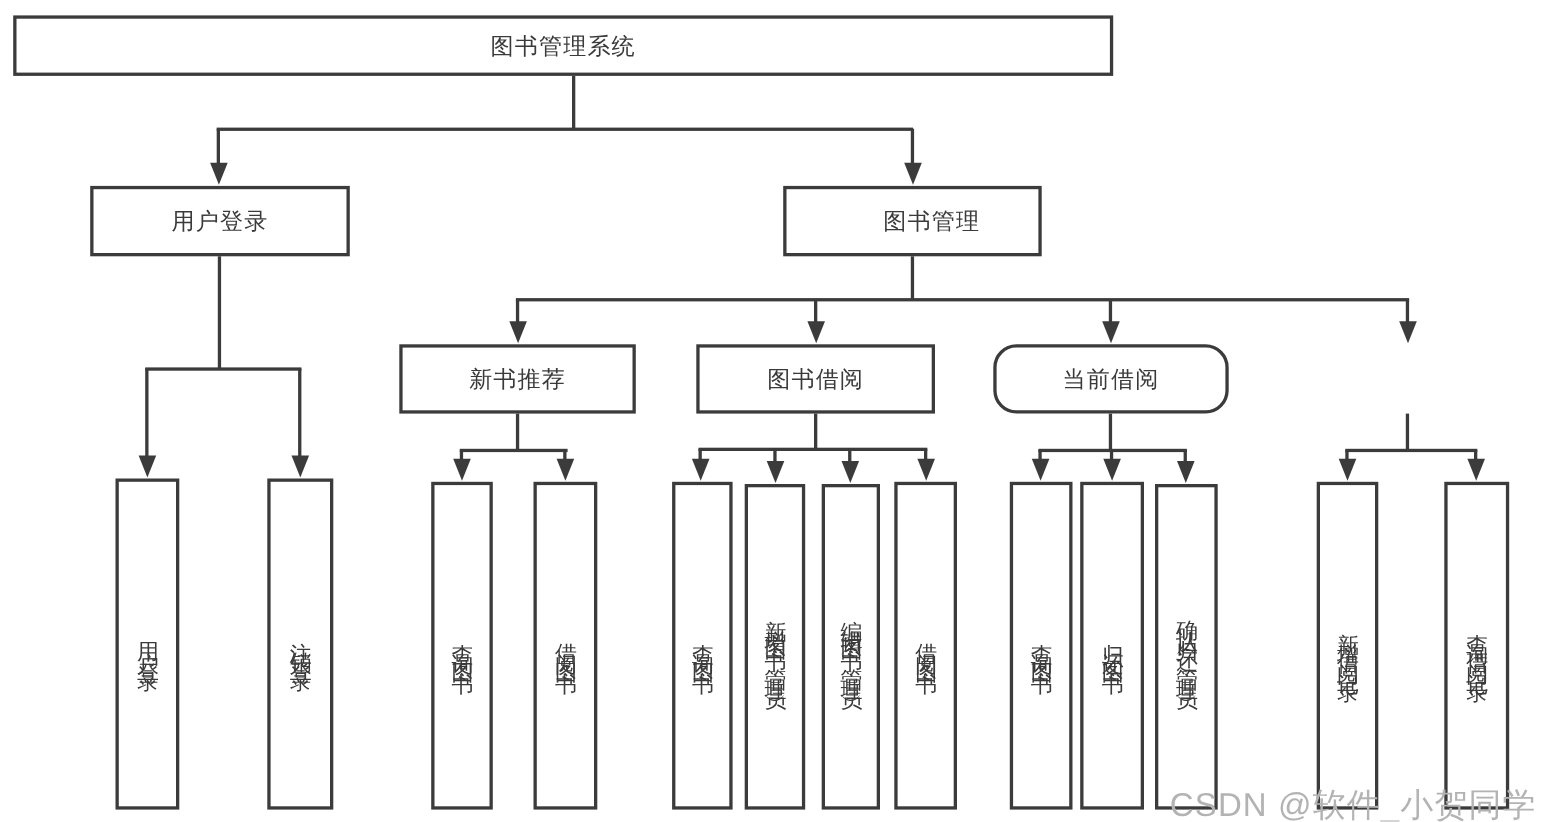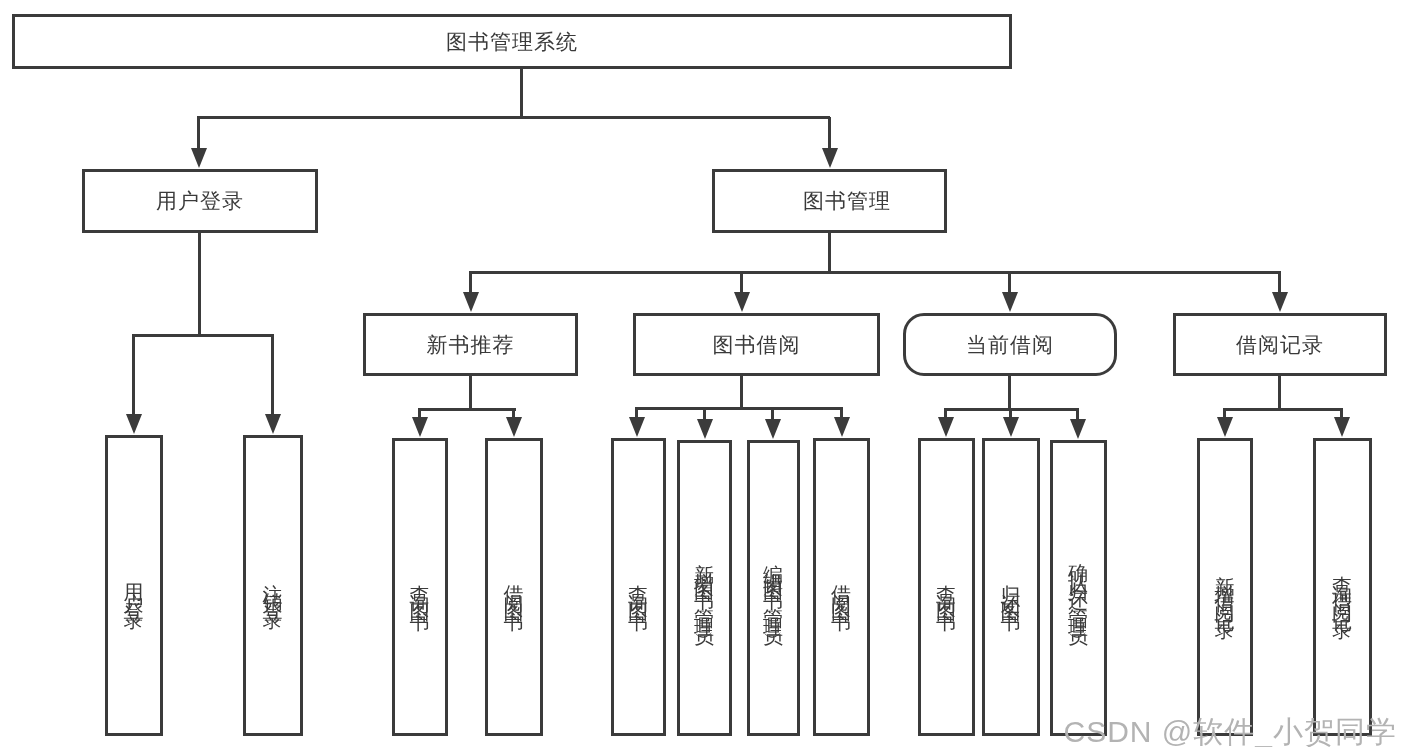--- a/index.html
+++ b/index.html
@@ -82,23 +82,22 @@
 <body>
 
 <div class="canvas">
 
   <div class="node" style="left:12px; top:14px; width:1000px; height:55px;">图书管理系统</div>
 
   <div class="node" style="left:82px; top:169px; width:236px; height:64px;">用户登录</div>
   <div class="node" style="left:712px; top:169px; width:235px; height:64px;padding-left:35px;">图书管理</div>
 
   <div class="node" style="left:363px; top:313px; width:215px; height:63px;">新书推荐</div>
-  <div class="node" style="left:633px; top:313px; width:247px; height:63px;">图书借阅</div>
+  <div class="node" style="left:633px; top:313px; width:217px; height:63px;">图书借阅</div>
   <div class="node" style="left:903px; top:313px; width:214px; height:63px;border-radius:21px;">当前借阅</div>
-  <div class="node" style="left:1173px; top:313px; width:214px; height:63px;">借阅记录</div>
 
   <div class="vnode" style="left:105px; top:435px; width:58px; height:301px;">用户登录</div>
   <div class="vnode" style="left:243px; top:435px; width:60px; height:301px;">注销登录</div>
 
   <div class="vnode" style="left:392px; top:438px; width:56px; height:298px;">查询图书</div>
   <div class="vnode" style="left:485px; top:438px; width:58px; height:298px;">借阅图书</div>
 
   <div class="vnode" style="left:611px; top:438px; width:55px; height:298px;">查询图书</div>
   <div class="vnode" style="left:677px; top:440px; width:55px; height:296px;">新增图书（管理员）</div>
   <div class="vnode" style="left:747px; top:440px; width:53px; height:296px;">编辑图书（管理员）</div>

